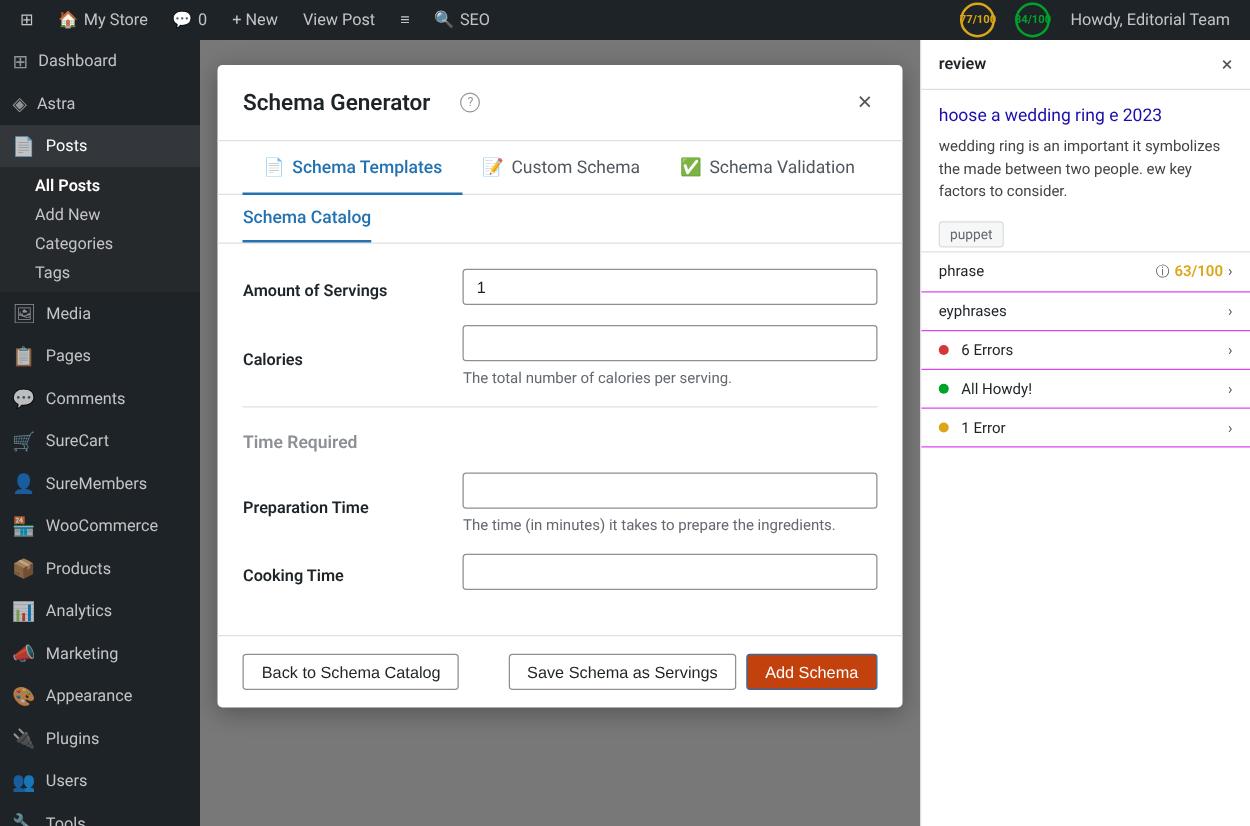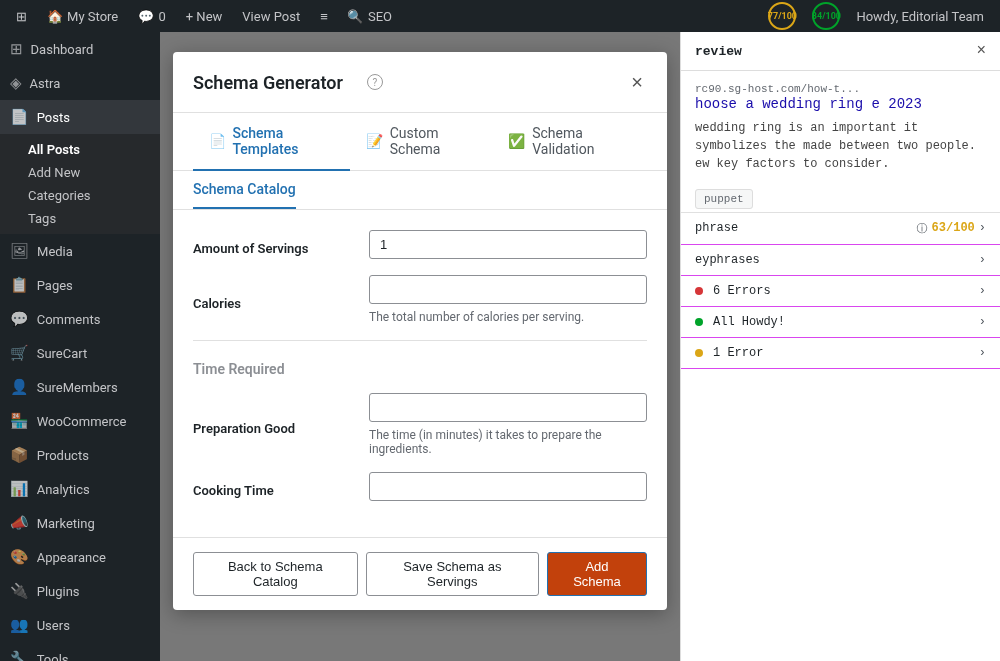--- a/index.html
+++ b/index.html
@@ -61,26 +61,25 @@
     
     .main-content {
       flex: 1;
       background: #f0f0f1;
       position: relative;
       overflow: hidden;
     }
 
     
     .right-panel {
-      width: 320px;
+      width: 264px;
       background: #fff;
       border-left: 1px solid #ddd;
       flex-shrink: 0;
       overflow-y: auto;
-      font-family: Liberation Mono, monospace;
     }
 
     
     .overlay {
       position: absolute;
       top: 0; left: 0; right: 0; bottom: 0;
       background: rgba(0,0,0,0.5);
       z-index: 100;
       display: flex;
       align-items: flex-start;
@@ -446,21 +445,21 @@
               <input type="text" class="form-input" value="" style="">
               <div class="form-hint">The total number of calories per serving.</div>
             </div>
           </div>
 
           <hr class="section-divider">
 
           <div class="section-title">Time Required</div>
 
           <div class="form-row">
-            <div class="form-label">Preparation Good</div>
+            <div class="form-label">Preparation Time</div>
             <div class="form-field">
               <input type="text" class="form-input" value="" style="">
               <div class="form-hint">The time (in minutes) it takes to prepare the ingredients.</div>
             </div>
           </div>
 
           <div class="form-row">
             <div class="form-label">Cooking Time</div>
             <div class="form-field">
               <input type="text" class="form-input" value="" style="">
@@ -479,21 +478,20 @@
     </div>
   </div>
 
   <div class="right-panel">
     <div class="right-panel-header">
       <span class="right-panel-title">review</span>
       <span class="close-btn">×</span>
     </div>
 
     <div class="preview-section">
-      <div class="preview-url">rc90.sg-host.com/how-t...</div>
       <a class="preview-link">hoose a wedding ring e 2023</a>
       <div class="preview-desc">wedding ring is an important it symbolizes the made between two people. ew key factors to consider.</div>
     </div>
 
     <div style="padding: 6px 14px; border-bottom: 1px solid #e0e0e0;">
       <span style="background:#f6f7f7;border:1px solid #ddd;border-radius:3px;padding:3px 8px;font-size:11px;color:#646970;">puppet</span>
     </div>
 
     <div class="seo-item">
       <span class="seo-item-label">phrase</span>

